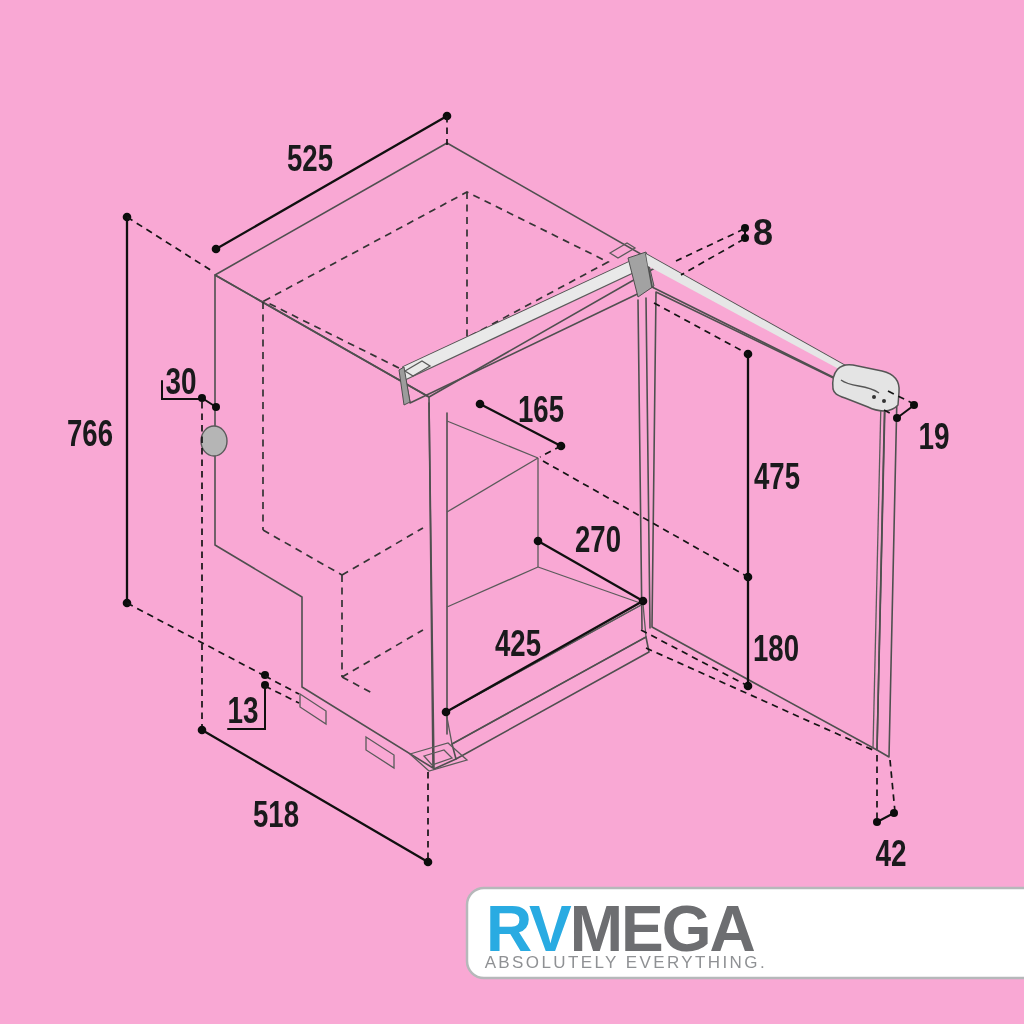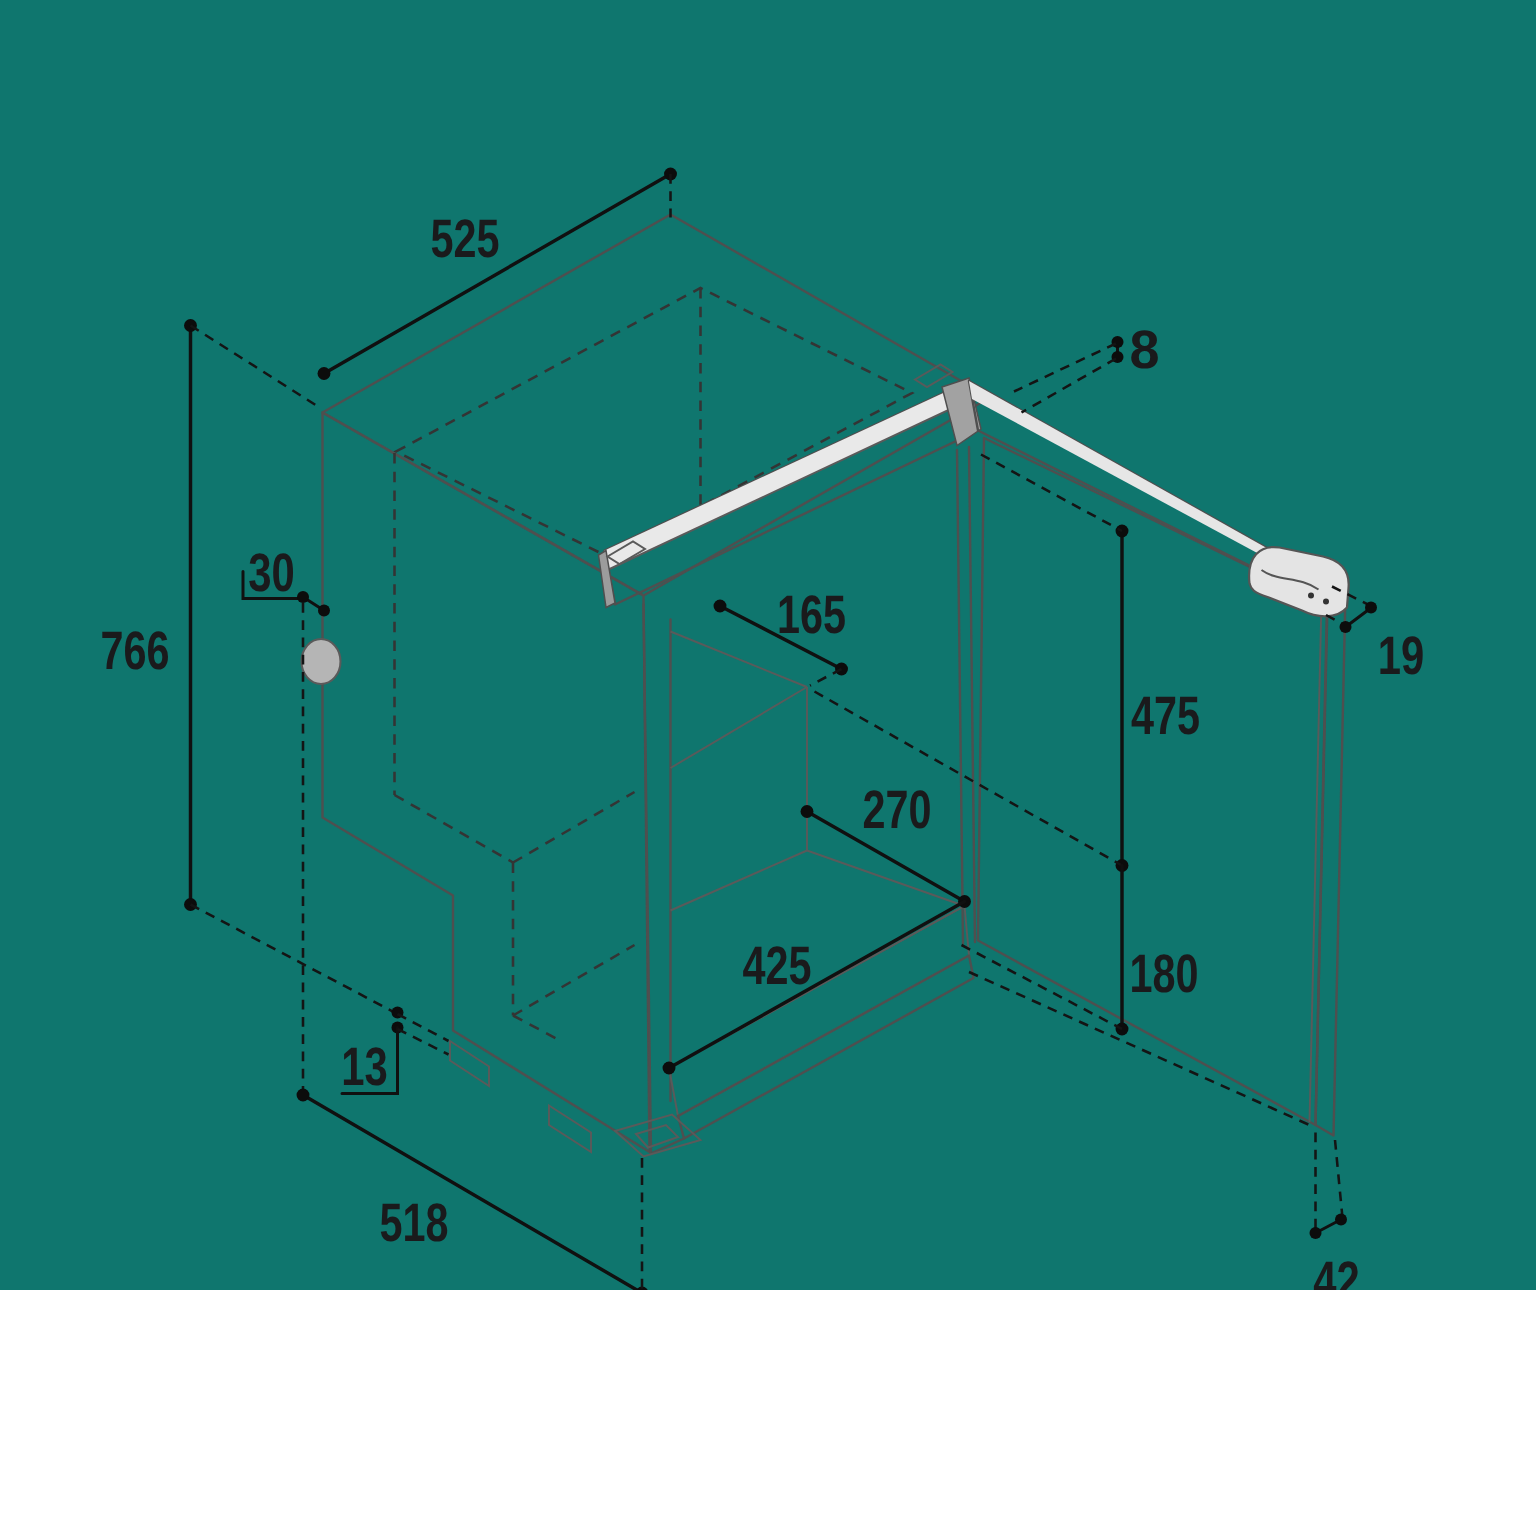--- a/index.html
+++ b/index.html
@@ -1,16 +1,16 @@
 <!DOCTYPE html>
 <html><head>
 <meta charset="utf-8">
 <style>
   html,body{margin:0;padding:0;background:#ffffff;}
-  .stage{position:relative;width:1024px;height:860px;background:#0f766e;overflow:hidden;
+  .stage{position:relative;width:1024px;height:1024px;background:#f9a8d4;overflow:hidden;
          font-family:"Liberation Sans",sans-serif;}
   svg{position:absolute;left:0;top:0;}
   
   .edge{stroke:#4f4f4f;stroke-width:1.6;fill:none;stroke-linejoin:round;stroke-linecap:round;}
   .edge2{stroke:#5a5a5a;stroke-width:1.3;fill:none;}
   .hid{stroke:#343434;stroke-width:1.7;stroke-dasharray:7 5.5;fill:none;stroke-linecap:butt;}
   
   .dim{stroke:#101010;stroke-width:2.3;fill:none;stroke-linecap:round;}
   .dimthin{stroke:#101010;stroke-width:2;fill:none;stroke-linecap:round;}
   .dimdash{stroke:#141414;stroke-width:1.7;stroke-dasharray:6.5 5;fill:none;}

